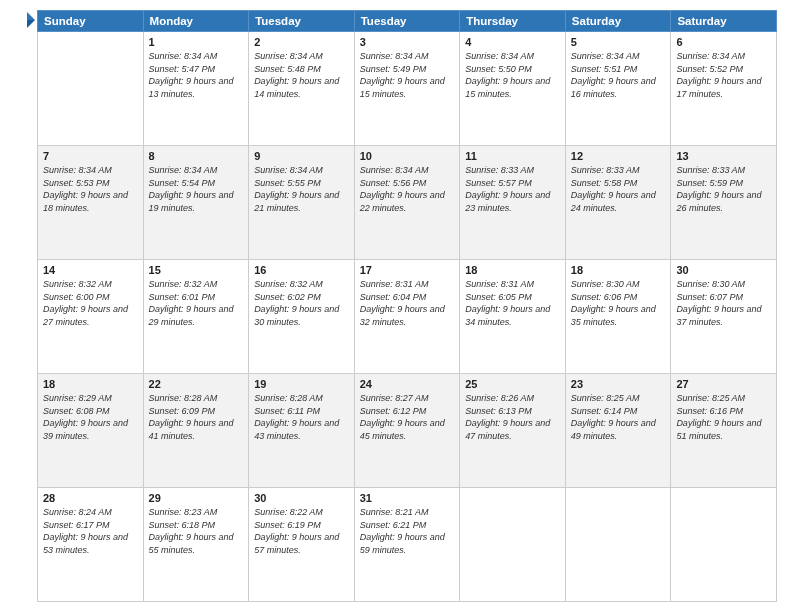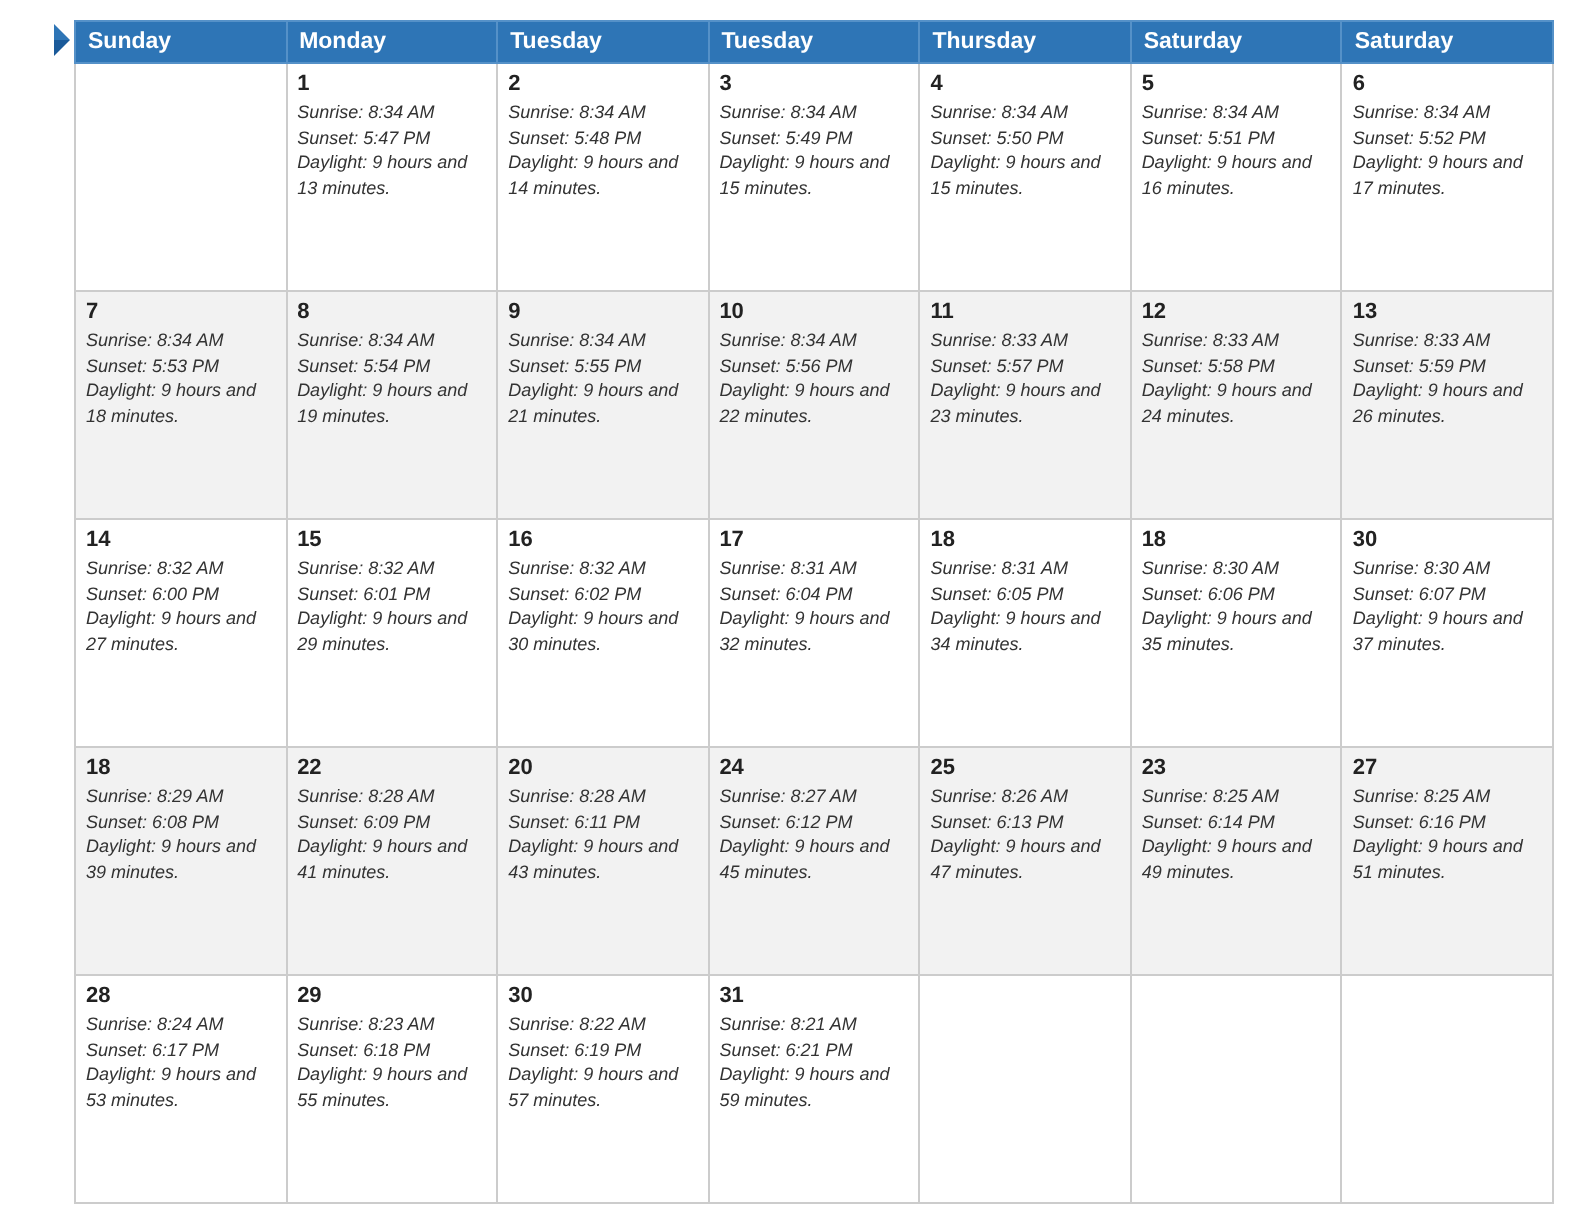--- a/index.html
+++ b/index.html
@@ -213,21 +213,21 @@
         <tr>
           <td>
         <span class="day-num">18</span>
         <span class="cell-text">Sunrise: 8:29 AM<br>Sunset: 6:08 PM<br>Daylight: 9 hours and 39 minutes.</span>
       </td>
           <td>
         <span class="day-num">22</span>
         <span class="cell-text">Sunrise: 8:28 AM<br>Sunset: 6:09 PM<br>Daylight: 9 hours and 41 minutes.</span>
       </td>
           <td>
-        <span class="day-num">20</span>
+        <span class="day-num">19</span>
         <span class="cell-text">Sunrise: 8:28 AM<br>Sunset: 6:11 PM<br>Daylight: 9 hours and 43 minutes.</span>
       </td>
           <td>
         <span class="day-num">24</span>
         <span class="cell-text">Sunrise: 8:27 AM<br>Sunset: 6:12 PM<br>Daylight: 9 hours and 45 minutes.</span>
       </td>
           <td>
         <span class="day-num">25</span>
         <span class="cell-text">Sunrise: 8:26 AM<br>Sunset: 6:13 PM<br>Daylight: 9 hours and 47 minutes.</span>
       </td>

